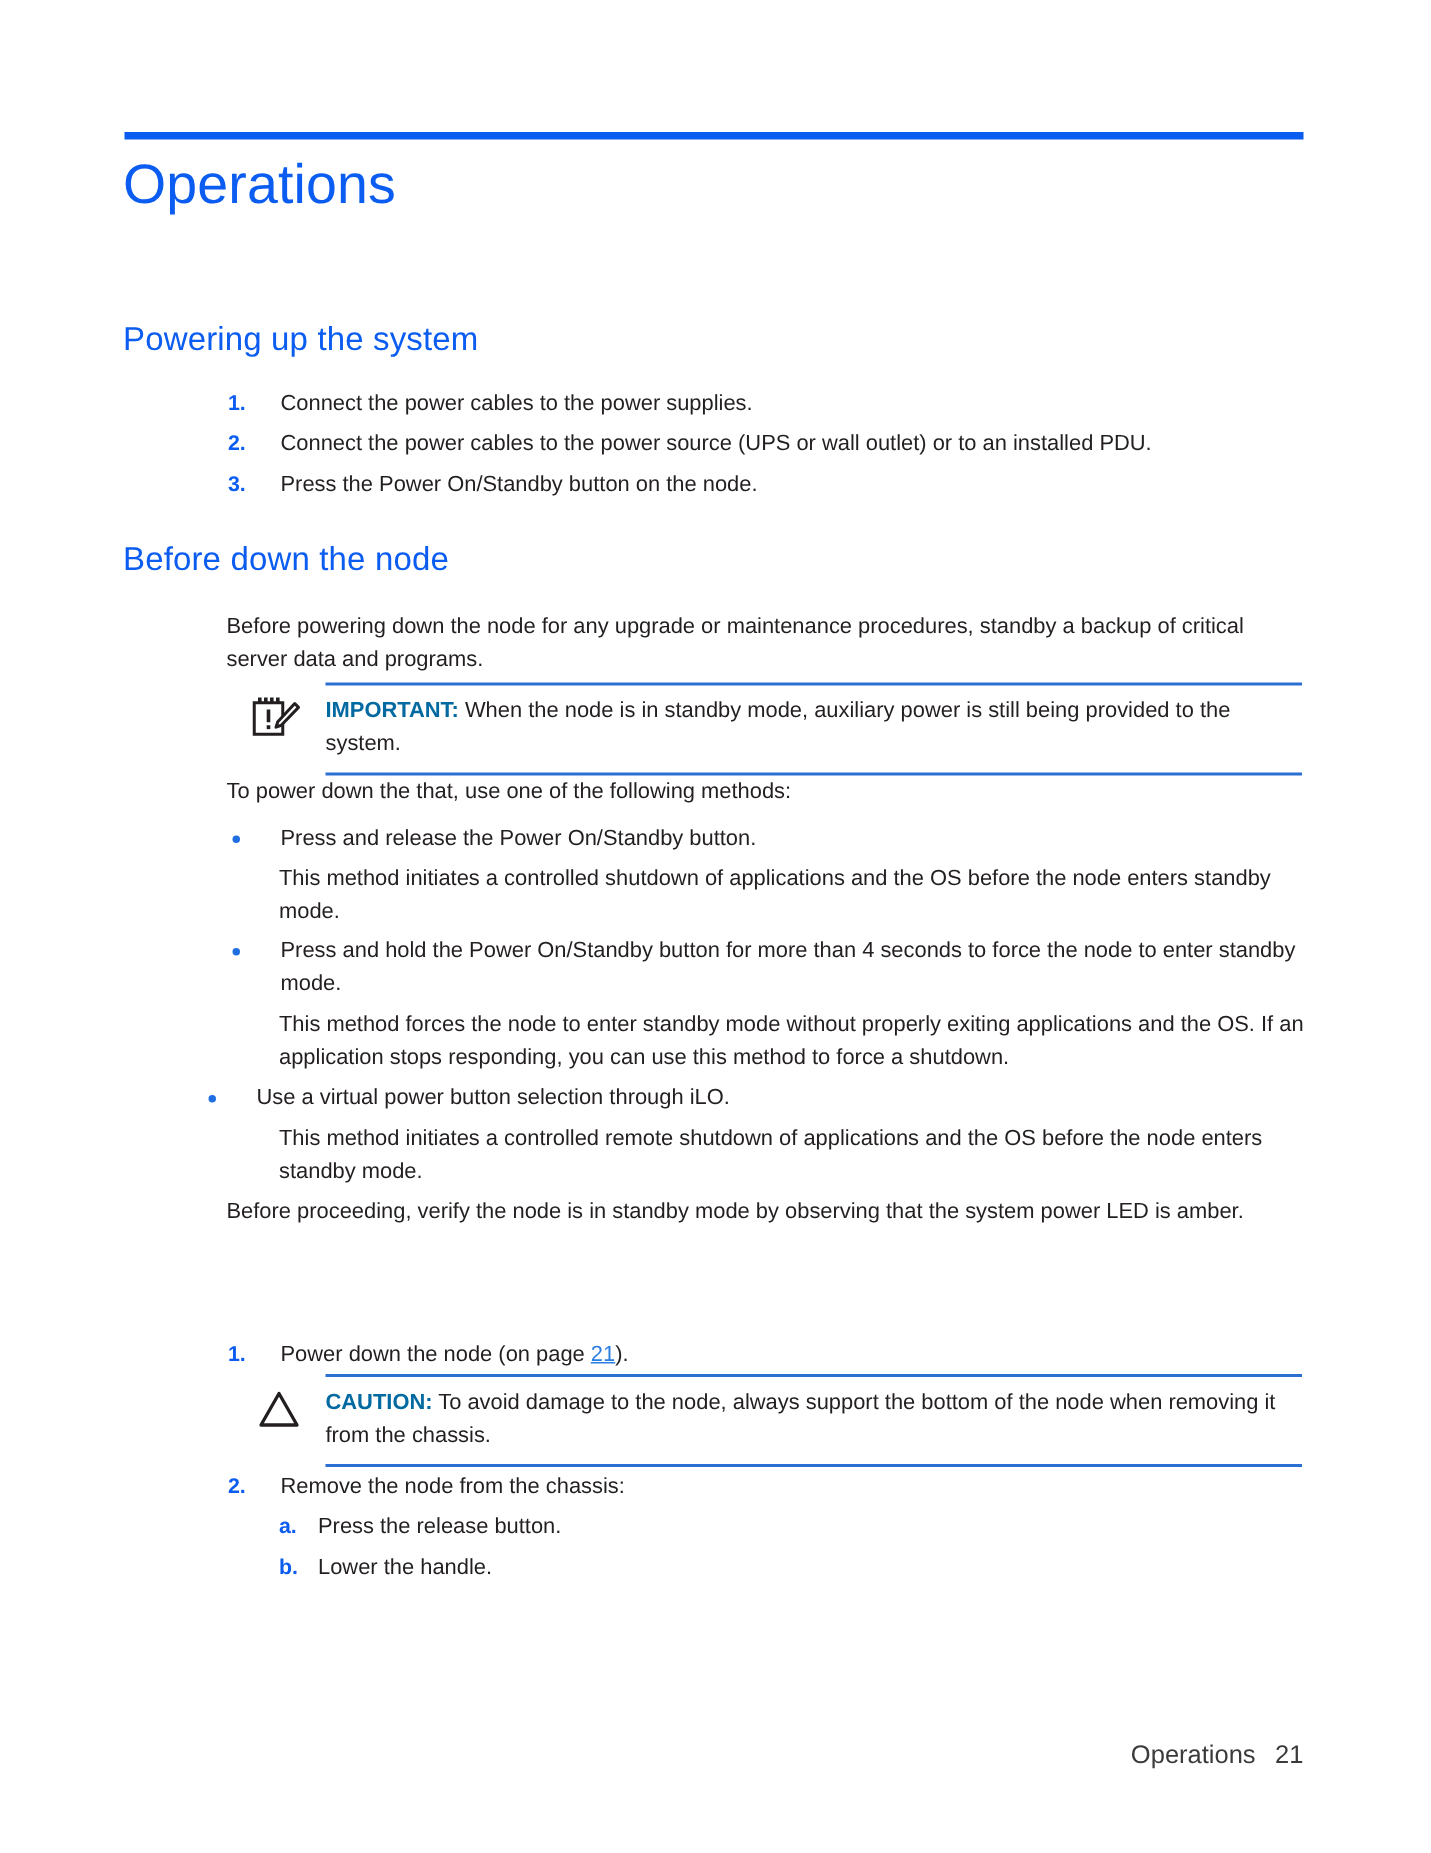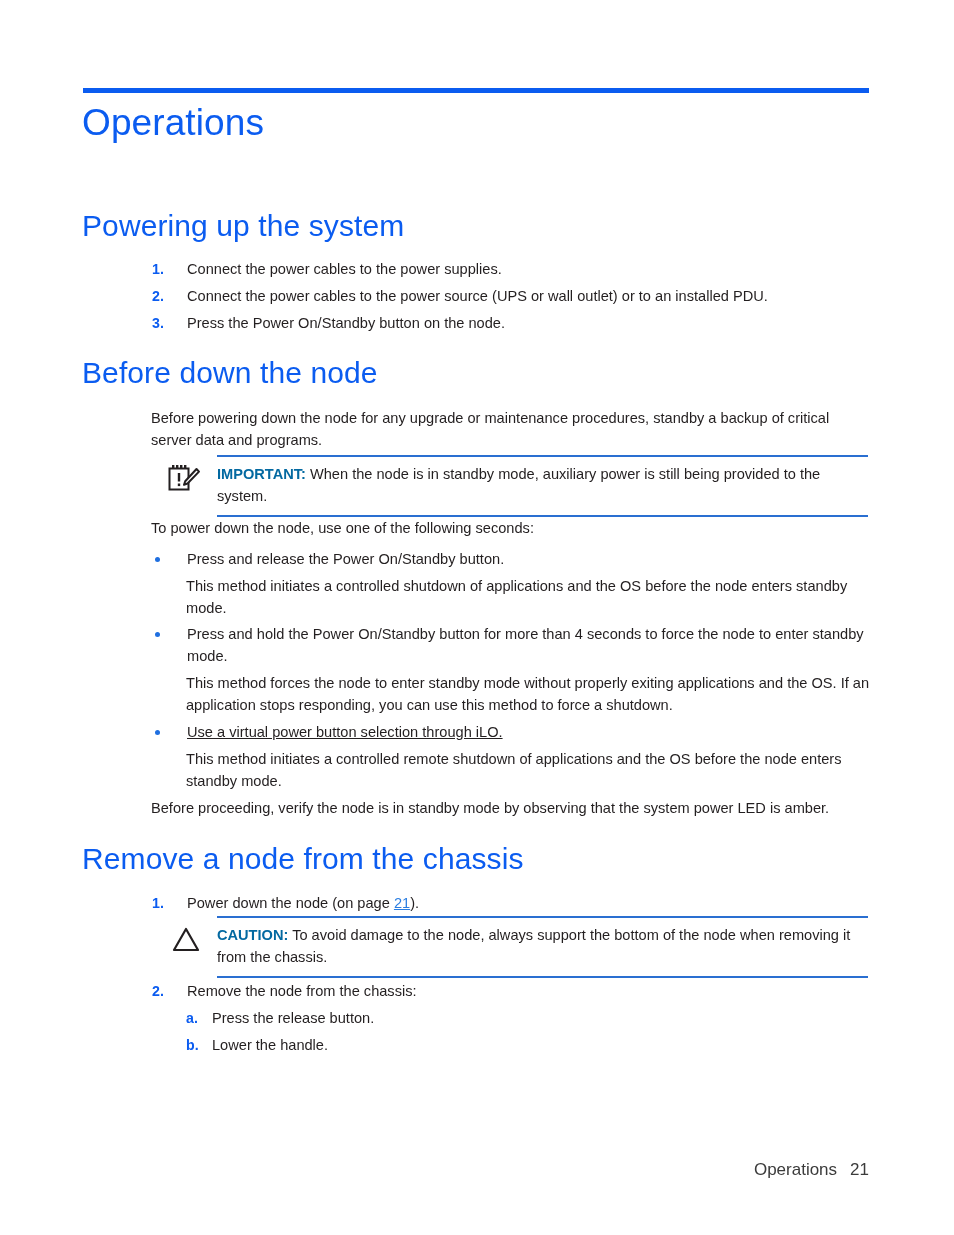--- a/index.html
+++ b/index.html
@@ -43,21 +43,21 @@
     line-height: 46px;
     font-weight: 400;
     color: #0b5cf0;
     letter-spacing: 0.1px;
   }
 
   
   .h1 {
     position: absolute;
     left: 82px;
-    font-size: 30px;
+    font-size: 22px;
     line-height: 38px;
     font-weight: 400;
     color: #0b5cf0;
     letter-spacing: 0.1px;
     white-space: nowrap;
   }
   .h1.pos-powering { top: 207px; }
   .h1.pos-powerdown { top: 354px; }
   .h1.pos-remove { top: 840px; }
 
@@ -195,43 +195,42 @@
         <path d="M29.5 6 L32 8.6 L20.5 20.5 L17 21.8 L18.2 18.2 Z" fill="#ffffff" stroke="#231f20" stroke-width="2" stroke-linejoin="round"></path>
       </svg>
     </div>
     <div class="body">
       <span class="label">IMPORTANT:</span>
       <span>When the node is in standby mode, auxiliary power is still being provided to the system.</span>
     </div>
     <div class="rule" style="top:60px;"></div>
   </div>
 
-  <div class="para" style="left:151px; top:518px; width:718px;">To power down the node, use one of the following seconds:</div>
+  <div class="para" style="left:151px; top:518px; width:718px;">To power down the that, use one of the following methods:</div>
 
   <div class="li" style="left:152px; top:549px; width:720px;">
     <span class="bullet-dot"></span>
     <span class="li-text">Press and release the Power On/Standby button.</span>
   </div>
   <div class="para" style="left:186px; top:576px; width:684px;">This method initiates a controlled shutdown of applications and the OS before the node enters standby mode.</div>
 
   <div class="li" style="left:152px; top:624px; width:720px;">
     <span class="bullet-dot"></span>
     <span class="li-text">Press and hold the Power On/Standby button for more than 4 seconds to force the node to enter standby mode.</span>
   </div>
   <div class="para" style="left:186px; top:673px; width:684px;">This method forces the node to enter standby mode without properly exiting applications and the OS. If an application stops responding, you can use this method to force a shutdown.</div>
 
-  <div class="li" style="left:152px; top:722px; width:720px;text-decoration:underline;">
+  <div class="li" style="left:136px; top:722px; width:720px;">
     <span class="bullet-dot"></span>
     <span class="li-text">Use a virtual power button selection through iLO.</span>
   </div>
   <div class="para" style="left:186px; top:749px; width:684px;">This method initiates a controlled remote shutdown of applications and the OS before the node enters standby mode.</div>
 
   <div class="para" style="left:151px; top:798px; width:718px;">Before proceeding, verify the node is in standby mode by observing that the system power LED is amber.</div>
 
-  <div class="h1 pos-remove">Remove a node from the chassis</div>
 
   <div class="li" style="left:152px; top:893px; width:720px;">
     <span class="marker">1.</span>
     <span class="li-text"><span>Power down the node (on page </span><a class="link" href="#">21</a><span>).</span></span>
   </div>
 
   <div class="admon" style="left:217px; top:916px; width:651px; height:62px;">
     <div class="rule top"></div>
     <div class="icon-wrap" style="left:-46px; top:9px;">
       <svg width="30" height="28" viewBox="0 0 30 28">

